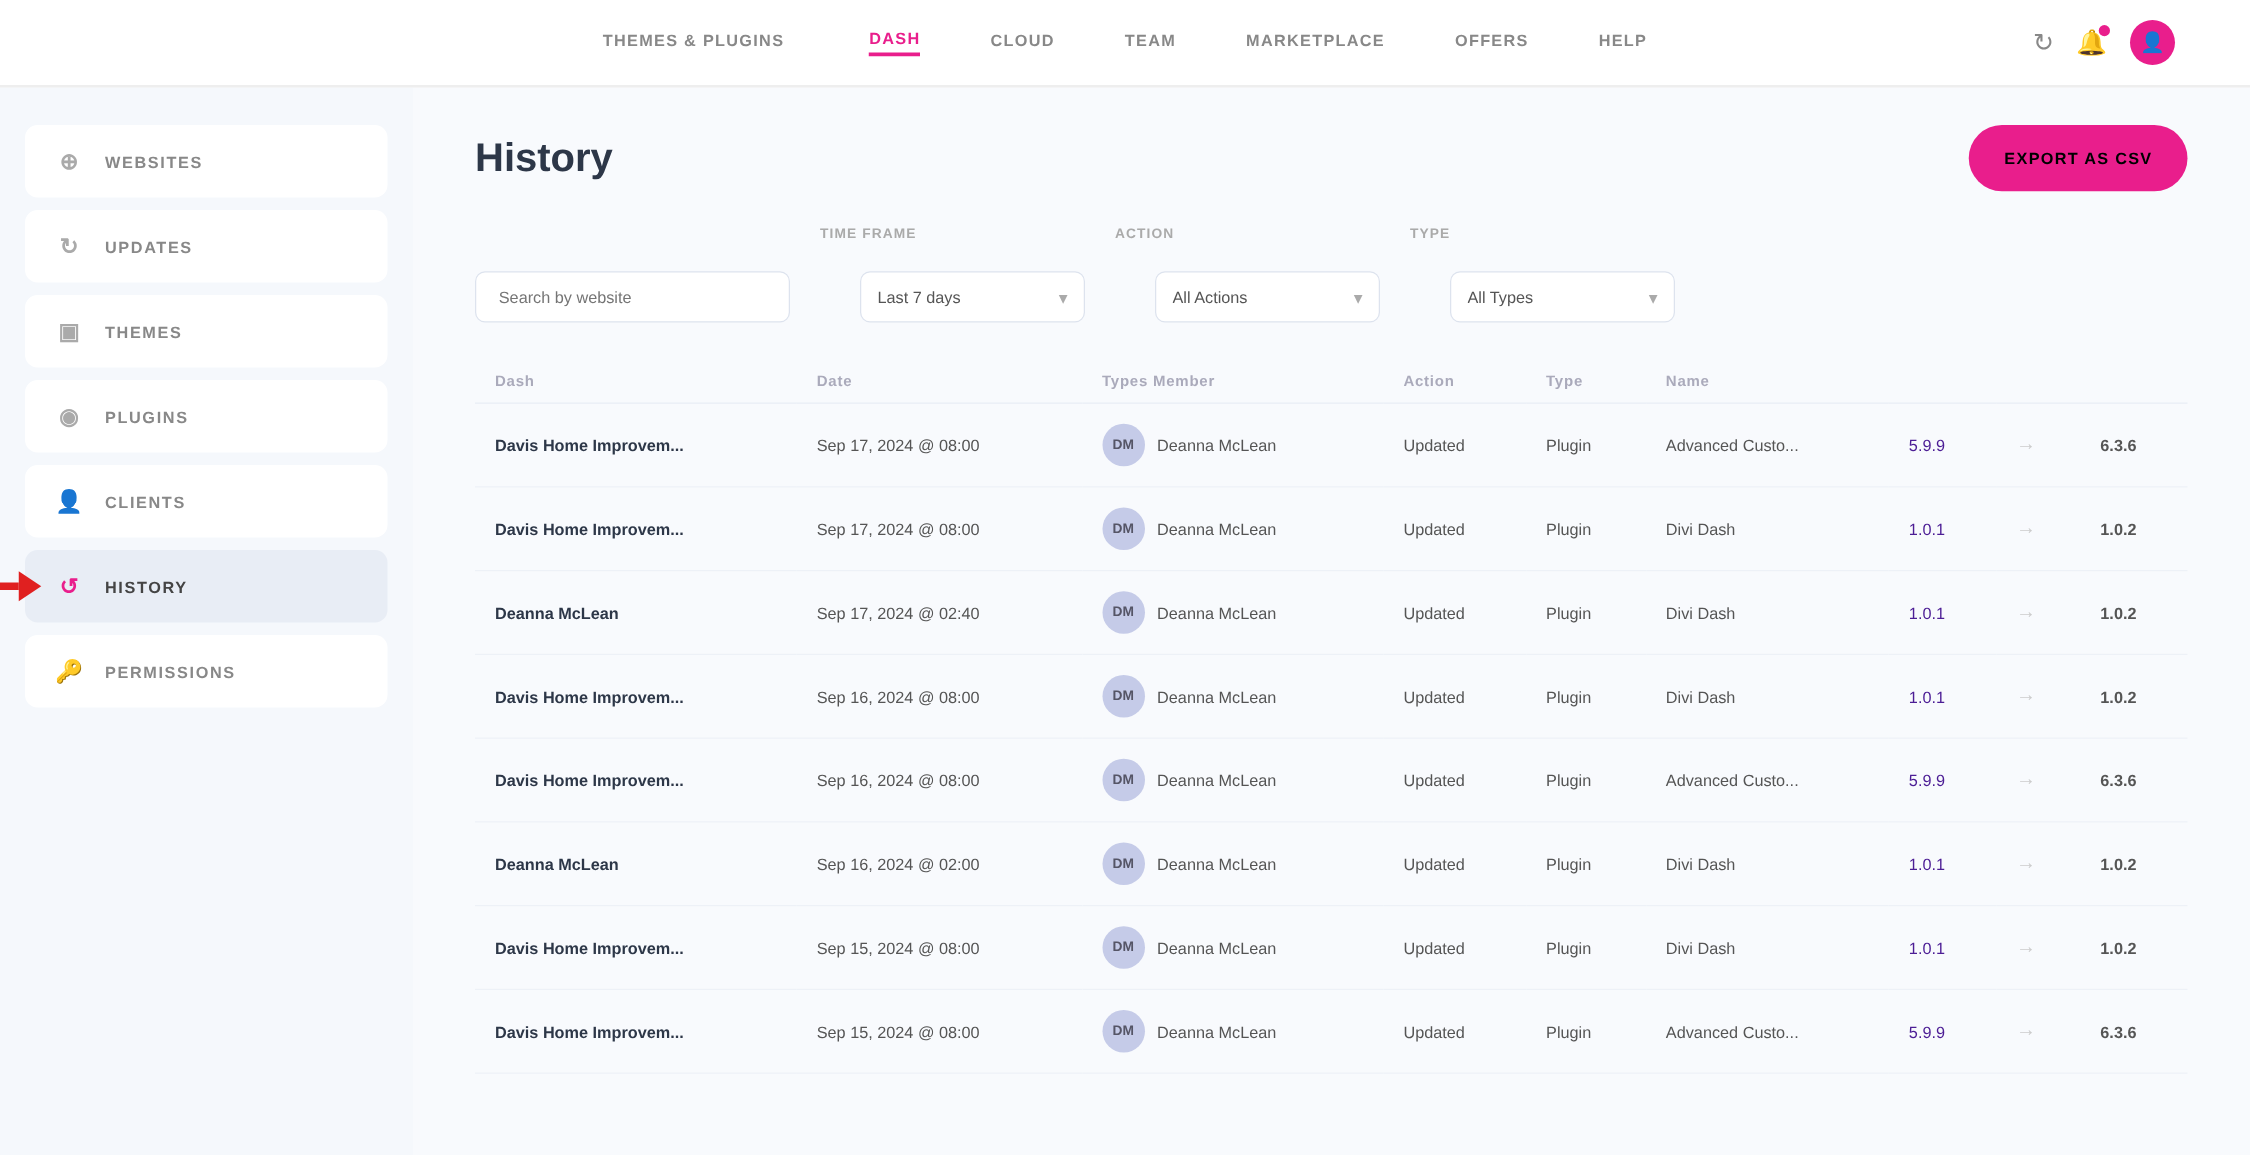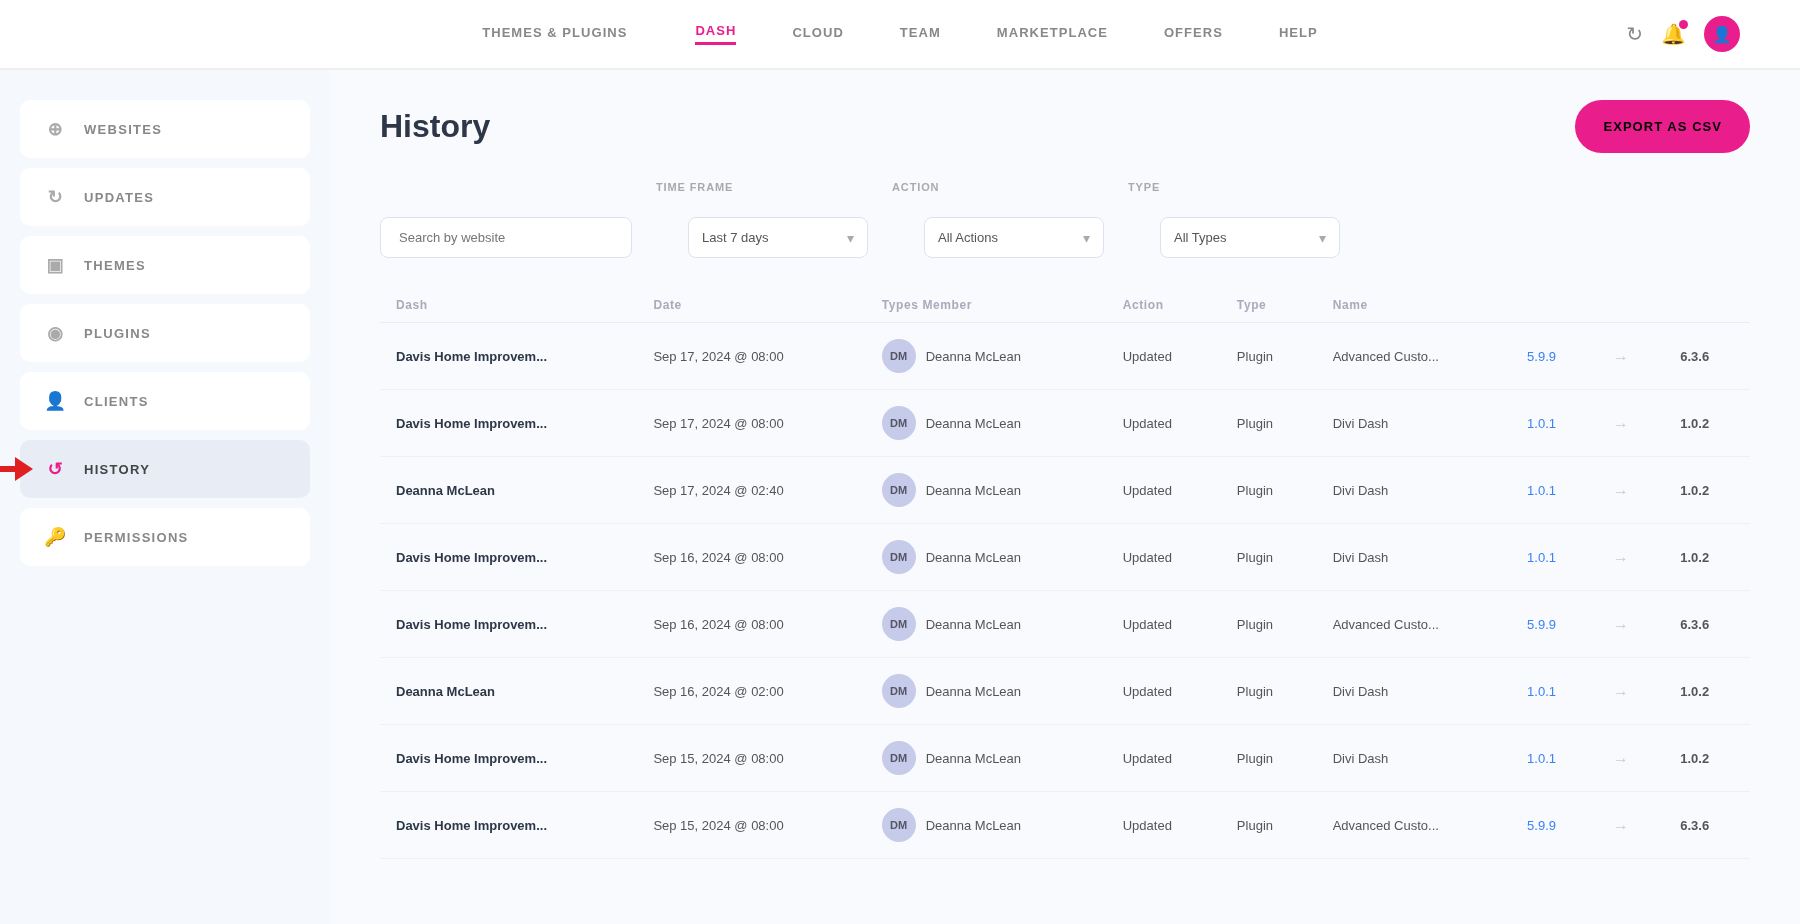--- a/index.html
+++ b/index.html
@@ -276,21 +276,21 @@
       justify-content: center;
       font-size: 11px;
       font-weight: 700;
       color: #556;
     }
     .arrow-right {
       color: #ccc;
       font-size: 16px;
     }
     .version-num {
-      color: #3b82f6;
+      color: #4c1d95;
       text-align: right;
     }
     .version-new {
       color: #555;
       font-weight: 600;
     }
   </style>
 </head>
 <body>
 

